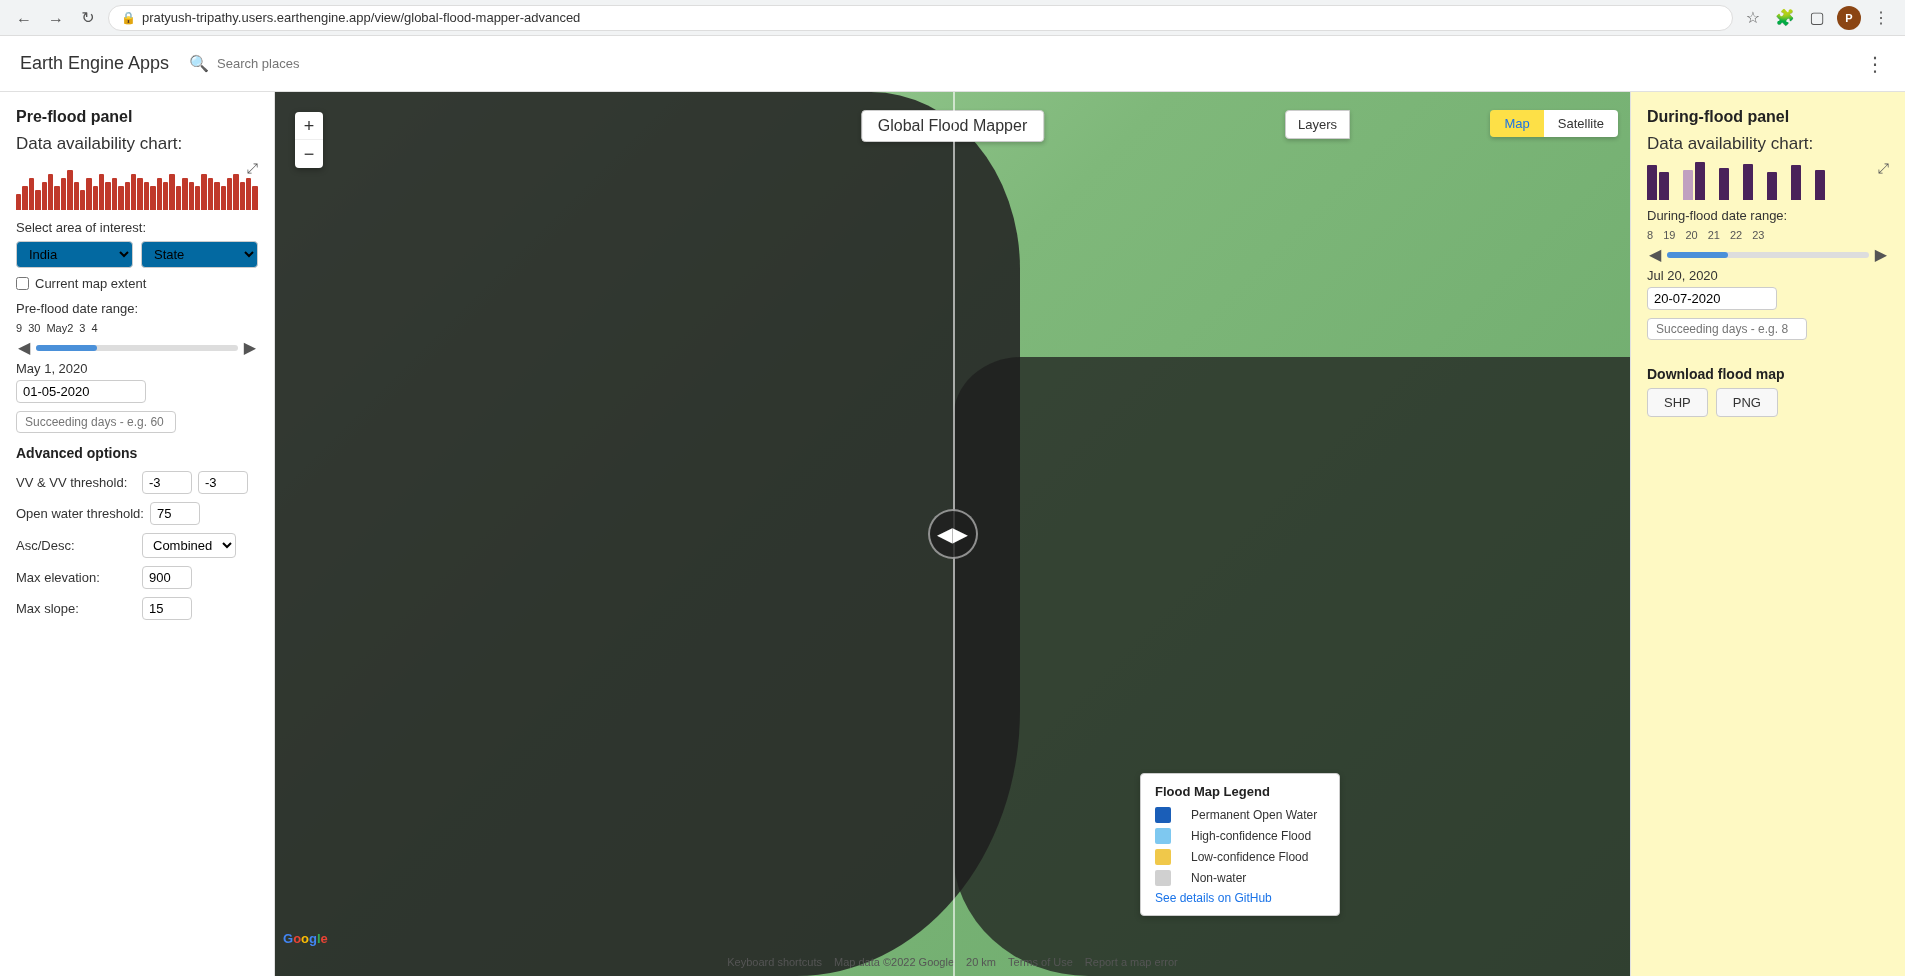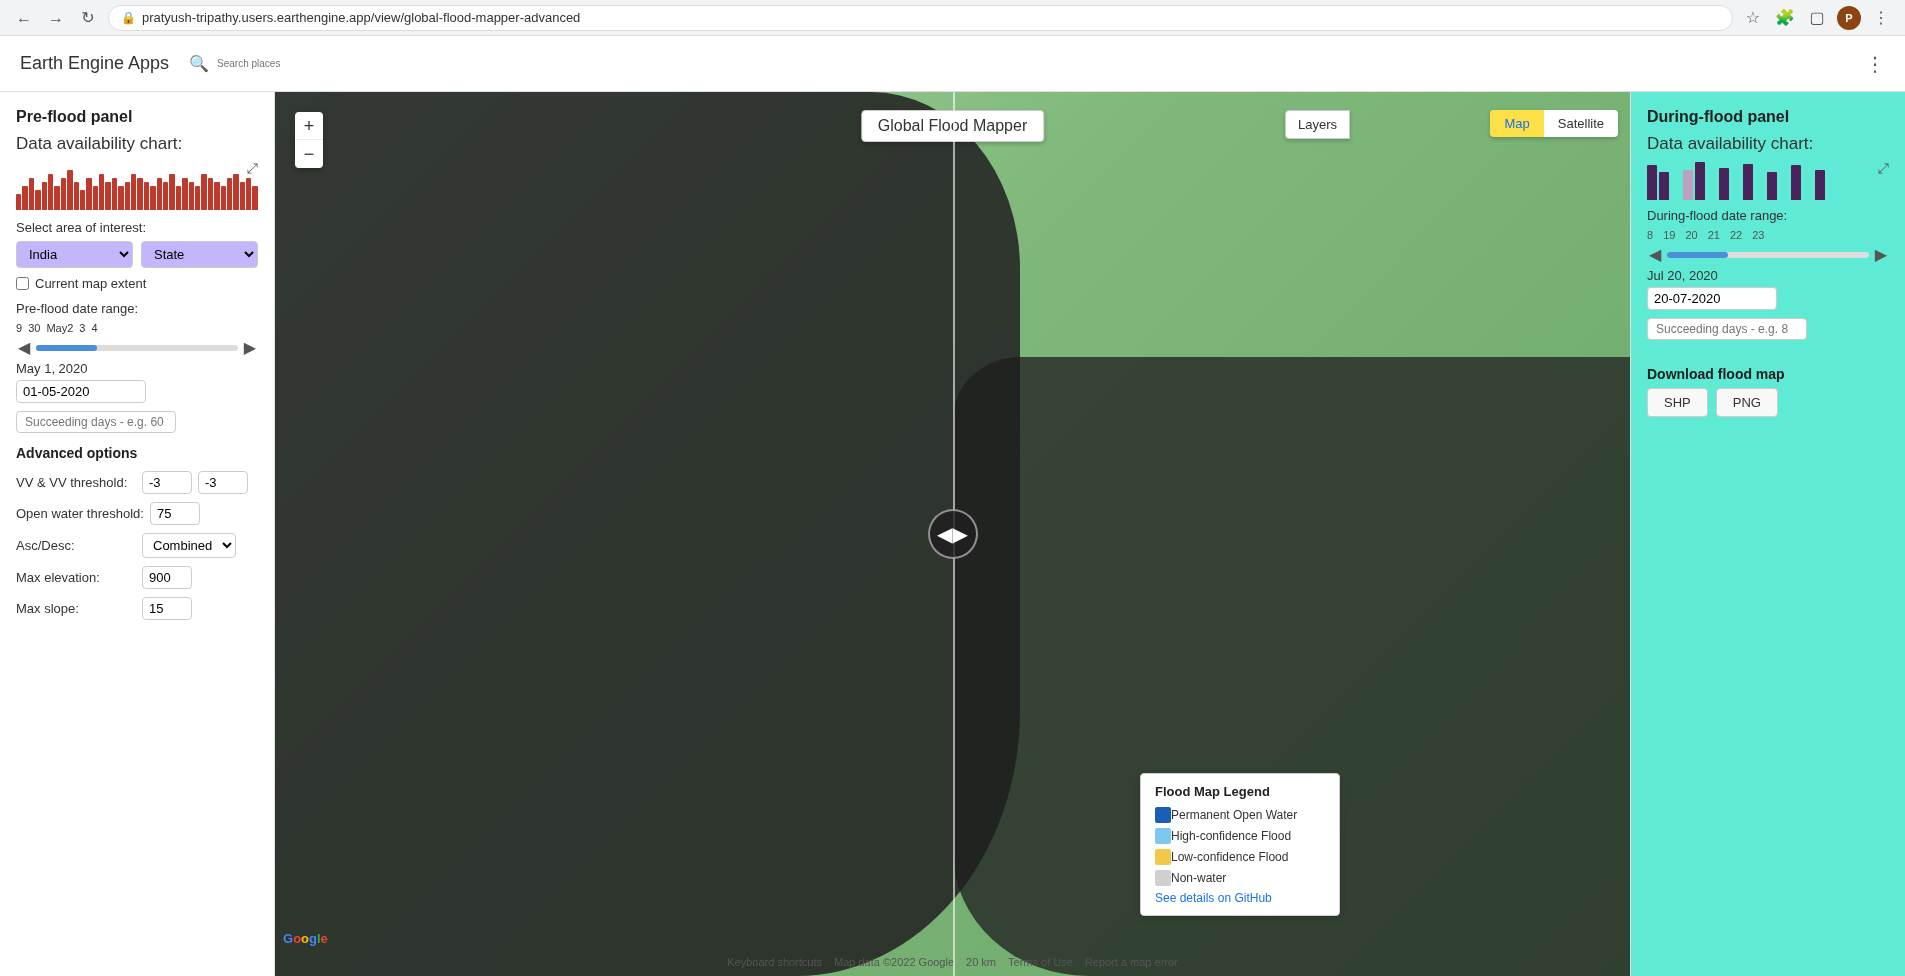--- a/index.html
+++ b/index.html
@@ -81,21 +81,21 @@
       align-items: center;
       gap: 8px;
       flex: 1;
       max-width: 400px;
       margin: 0 auto;
     }
     .search-icon { color: #666; font-size: 16px; }
     .search-input {
       border: none;
       outline: none;
-      font-size: 10px;
+      font-size: 13px;
       color: #333;
       background: transparent;
       width: 200px;
     }
     .header-spacer { flex: 1; }
     .header-menu-btn {
       background: none; border: none;
       cursor: pointer;
       font-size: 20px;
       color: #555;
@@ -160,21 +160,21 @@
       display: flex;
       gap: 8px;
       margin-bottom: 8px;
     }
     .area-select {
       flex: 1;
       padding: 4px 8px;
       border: 1px solid #ccc;
       border-radius: 4px;
       font-size: 13px;
-      background: #c4b5fd;
+      background: #0369a1;
       cursor: pointer;
     }
     .checkbox-row {
       display: flex;
       align-items: center;
       gap: 6px;
       margin-bottom: 10px;
       font-size: 13px;
       color: #333;
     }
@@ -407,21 +407,21 @@
     }
     .legend-title {
       font-size: 13px;
       font-weight: bold;
       color: #222;
       margin-bottom: 8px;
     }
     .legend-item {
       display: flex;
       align-items: center;
-      gap: 0;
+      gap: 20px;
       margin-bottom: 5px;
       font-size: 12px;
       color: #333;
     }
     .legend-color {
       width: 16px; height: 16px;
       border-radius: 2px;
       flex-shrink: 0;
     }
     .legend-link {
@@ -440,21 +440,21 @@
       transform: translateX(-50%);
       font-size: 11px;
       color: #555;
       display: flex;
       gap: 12px;
     }
 
     
     .right-panel {
       width: 275px;
-      background: #5eead4;
+      background: #fef9c3;
       padding: 16px;
       overflow-y: auto;
       border-left: 1px solid #e0e0e0;
       flex-shrink: 0;
     }
 
     .during-chart-container {
       height: 40px;
       display: flex;
       align-items: flex-end;

